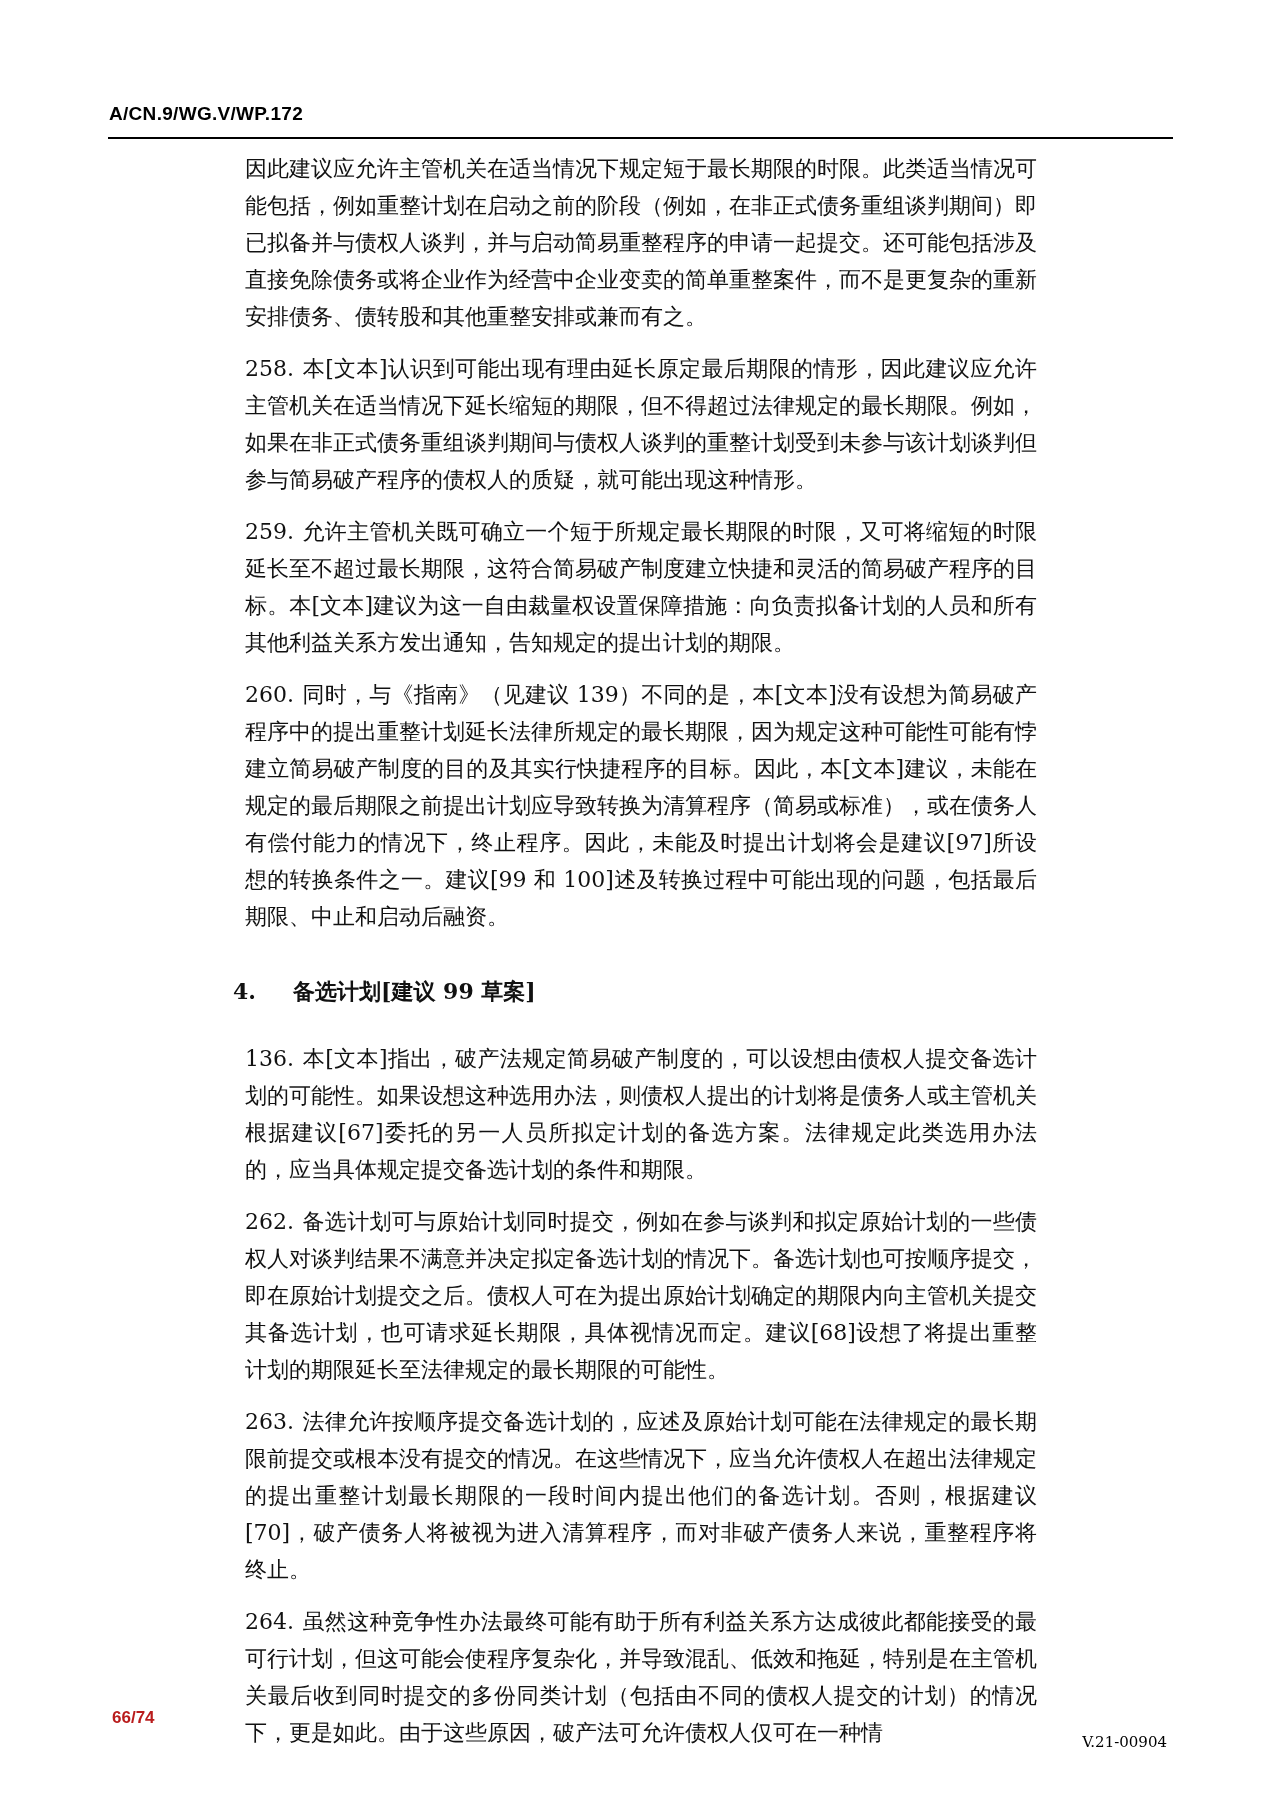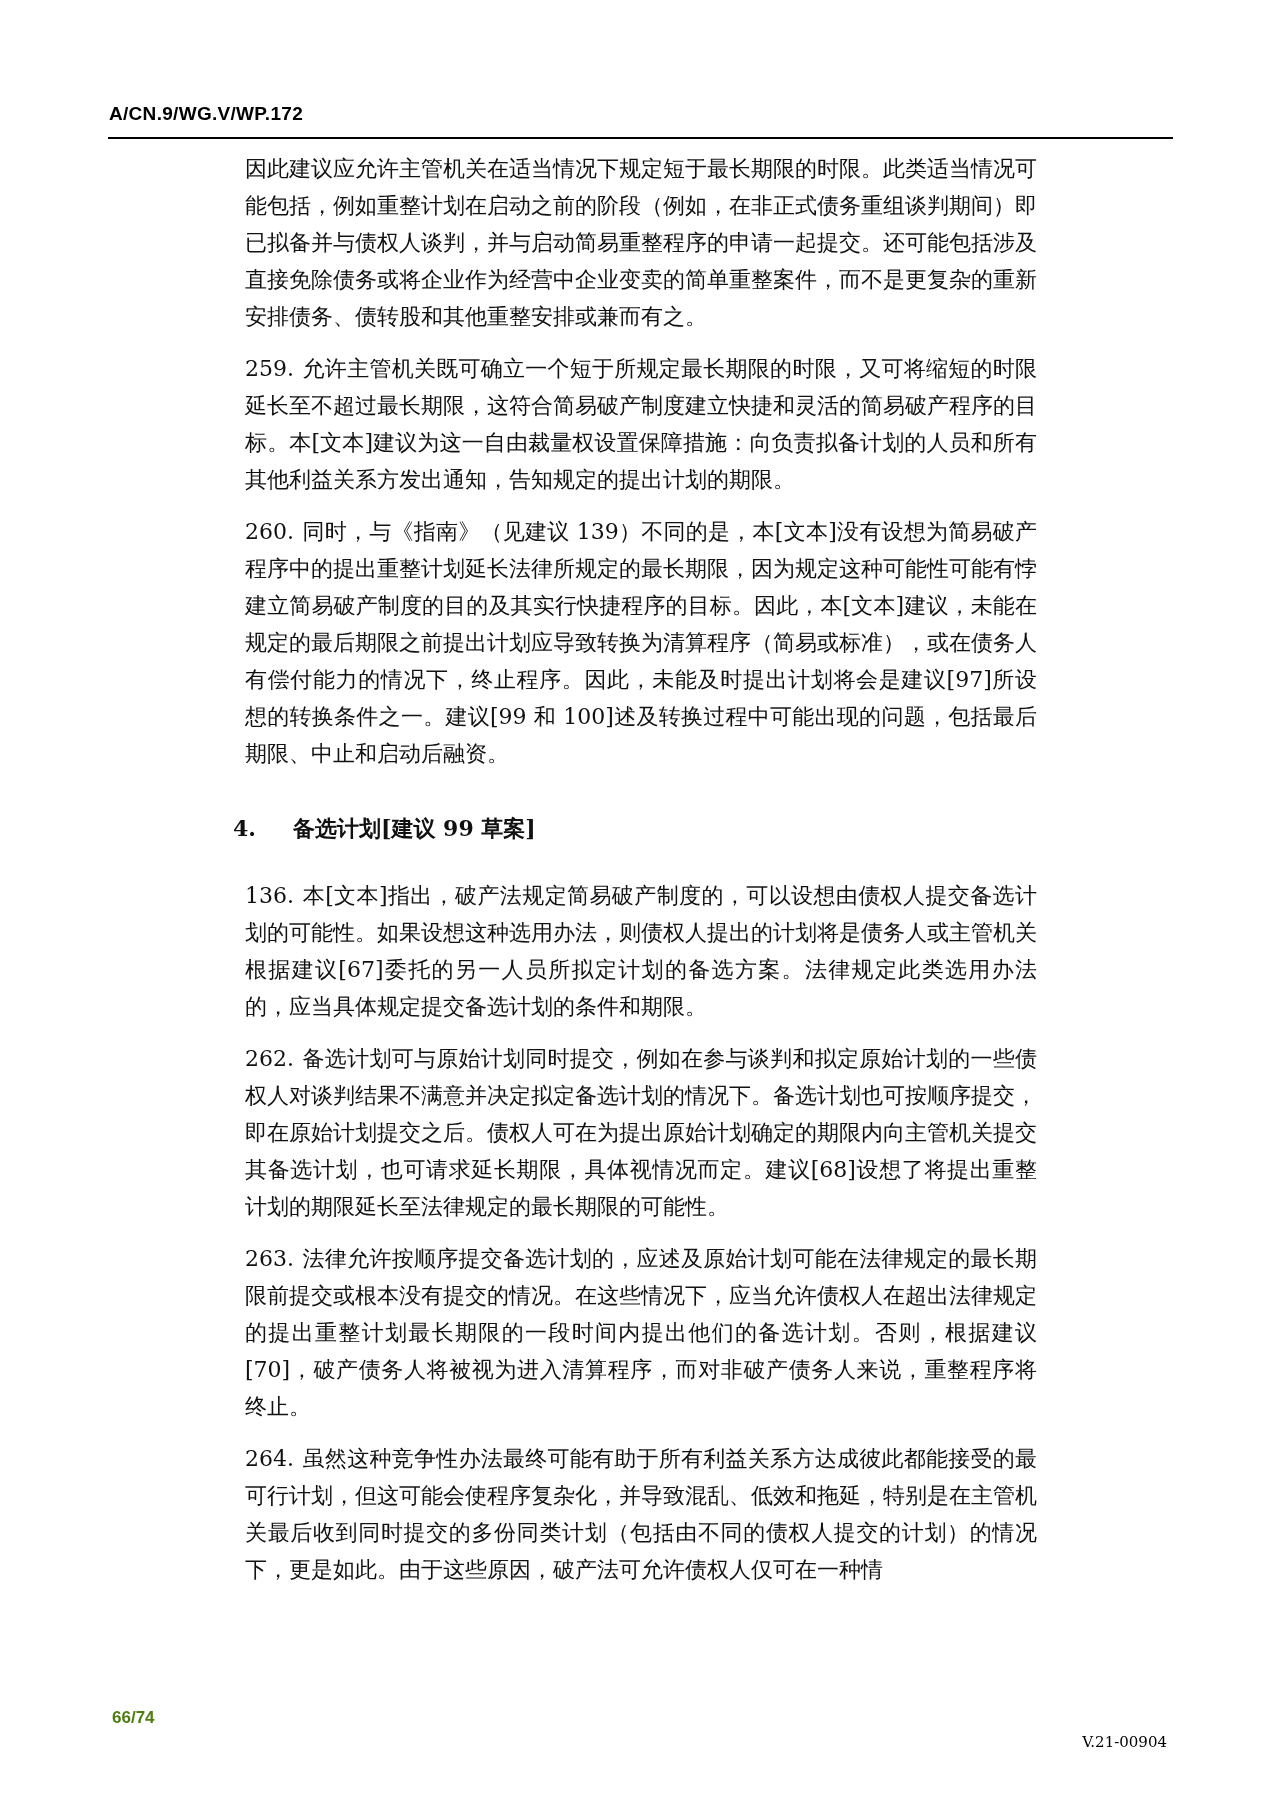--- a/index.html
+++ b/index.html
@@ -68,21 +68,21 @@
   .section-title {
     flex: 1;
   }
   .page-num {
     position: absolute;
     top: 1708px;
     left: 112px;
     font-family: "Liberation Sans", "DejaVu Sans", sans-serif;
     font-weight: bold;
     font-size: 17px;
-    color: #4d7c0f;
+    color: #b91c1c;
   }
   .doc-ref {
     position: absolute;
     top: 1711px;
     right: 113px;
     font-family: "DejaVu Serif", "Liberation Serif", serif;
     font-size: 15px;
     color: #000000;
     margin-top: 22px;
   }
@@ -93,20 +93,21 @@
 <div class="page">
 
   <div class="doc-symbol">A/CN.9/WG.V/WP.172</div>
 
   <div class="header-rule"></div>
 
   <div class="content">
 
     <p class="para"><span>因此建议应允许主管机关在适当情况下规定短于最长期限的时限。此类适当情况可能包括，例如重整计划在启动之前的阶段（例如，在非正式债务重组谈判期间）即已拟备并与债权人谈判，并与启动简易重整程序的申请一起提交。还可能包括涉及直接免除债务或将企业作为经营中企业变卖的简单重整案件，而不是更复杂的重新安排债务、债转股和其他重整安排或兼而有之。</span></p>
 
+    <p class="para"><span class="para-num">258.</span><span>本[文本]认识到可能出现有理由延长原定最后期限的情形，因此建议应允许主管机关在适当情况下延长缩短的期限，但不得超过法律规定的最长期限。例如，如果在非正式债务重组谈判期间与债权人谈判的重整计划受到未参与该计划谈判但参与简易破产程序的债权人的质疑，就可能出现这种情形。</span></p>
 
     <p class="para"><span class="para-num">259.</span><span>允许主管机关既可确立一个短于所规定最长期限的时限，又可将缩短的时限延长至不超过最长期限，这符合简易破产制度建立快捷和灵活的简易破产程序的目标。本[文本]建议为这一自由裁量权设置保障措施：向负责拟备计划的人员和所有其他利益关系方发出通知，告知规定的提出计划的期限。</span></p>
 
     <p class="para"><span class="para-num">260.</span><span>同时，与《指南》（见建议 139）不同的是，本[文本]没有设想为简易破产程序中的提出重整计划延长法律所规定的最长期限，因为规定这种可能性可能有悖建立简易破产制度的目的及其实行快捷程序的目标。因此，本[文本]建议，未能在规定的最后期限之前提出计划应导致转换为清算程序（简易或标准），或在债务人有偿付能力的情况下，终止程序。因此，未能及时提出计划将会是建议[97]所设想的转换条件之一。建议[99 和 100]述及转换过程中可能出现的问题，包括最后期限、中止和启动后融资。</span></p>
 
     <div class="section-heading">
       <span class="section-num">4.</span>
       <span class="section-title">备选计划[建议 99 草案]</span>
     </div>
 

